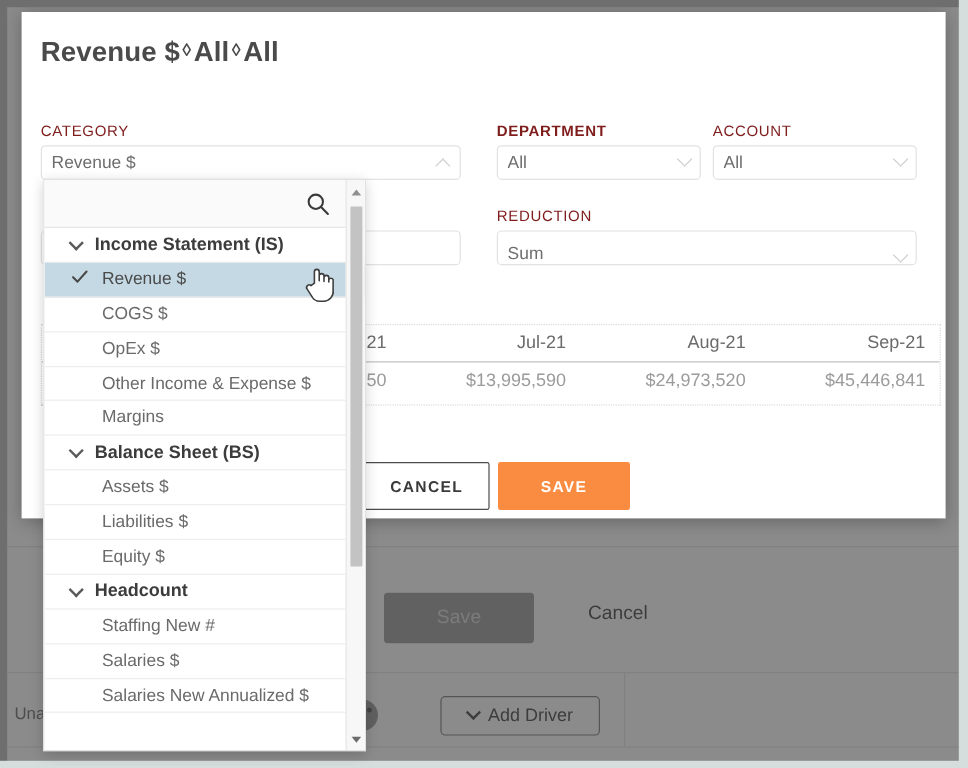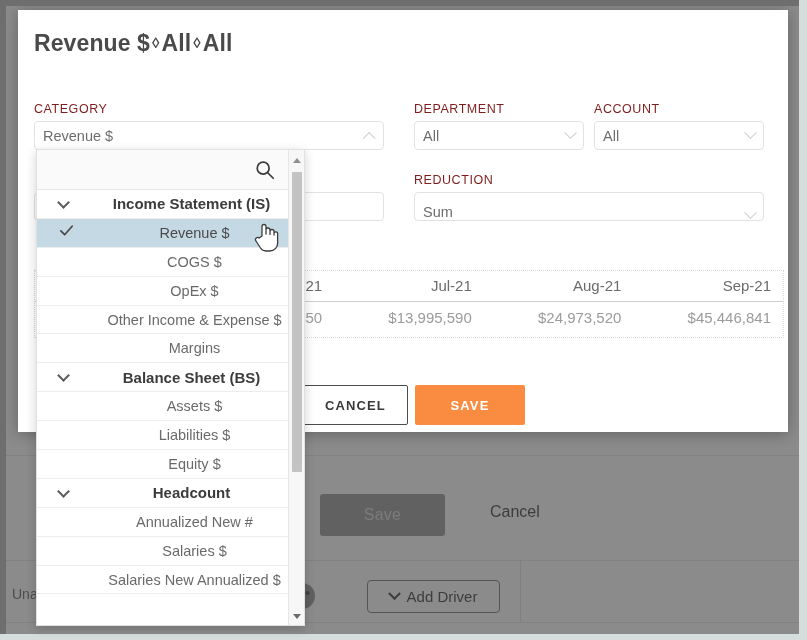--- a/index.html
+++ b/index.html
@@ -158,21 +158,21 @@
     flex: none;
   }
   .caret.up {
     transform: rotate(-135deg) translate(-1px,-3px);
   }
 
   
   #cat-label  { left: 16px;  top: 92px; }
   #cat-select { left: 16px;  top: 111px; width: 350px; }
 
-  #dept-label  { left: 396px; top: 92px; }
+  #dept-label  { left: 396px; top: 92px; font-weight: bold; }
   #dept-select { left: 396px; top: 111px; width: 170px; }
 
   #acct-label  { left: 576px; top: 92px; }
   #acct-select { left: 576px; top: 111px; width: 170px; }
 
   #hidden-label  { left: 16px;  top: 163px; }
   #hidden-select { left: 16px;  top: 182px; width: 350px; }
 
   #red-label  { left: 396px; top: 163px; text-align: right; }
   #red-select { left: 396px; top: 182px; width: 350px; align-items: flex-end; }
@@ -278,21 +278,20 @@
   .dd-item {
     position: relative;
     height: 28.9px;
     display: flex;
     align-items: center;
     border-bottom: 1px solid #ededed;
     padding-left: 48px;
     font-size: 14.5px;
     color: #6a6a6a;
     white-space: nowrap;
-    justify-content: center;
   }
   .dd-item.group {
     font-weight: bold;
     color: #3c3c3c;
     padding-left: 42px;
     font-size: 15px;
   }
   .dd-item.selected {
     background: #c5d9e4;
     color: #4a4a4a;
@@ -492,21 +491,21 @@
       <div class="dd-item">
         <span>Equity $</span>
       </div>
 
       <div class="dd-item group">
         <span class="chev"></span>
         <span>Headcount</span>
       </div>
 
       <div class="dd-item">
-        <span>Annualized New #</span>
+        <span>Staffing New #</span>
       </div>
       <div class="dd-item">
         <span>Salaries $</span>
       </div>
       <div class="dd-item">
         <span>Salaries New Annualized $</span>
       </div>
     </div>
 
     <div class="dd-scroll">

